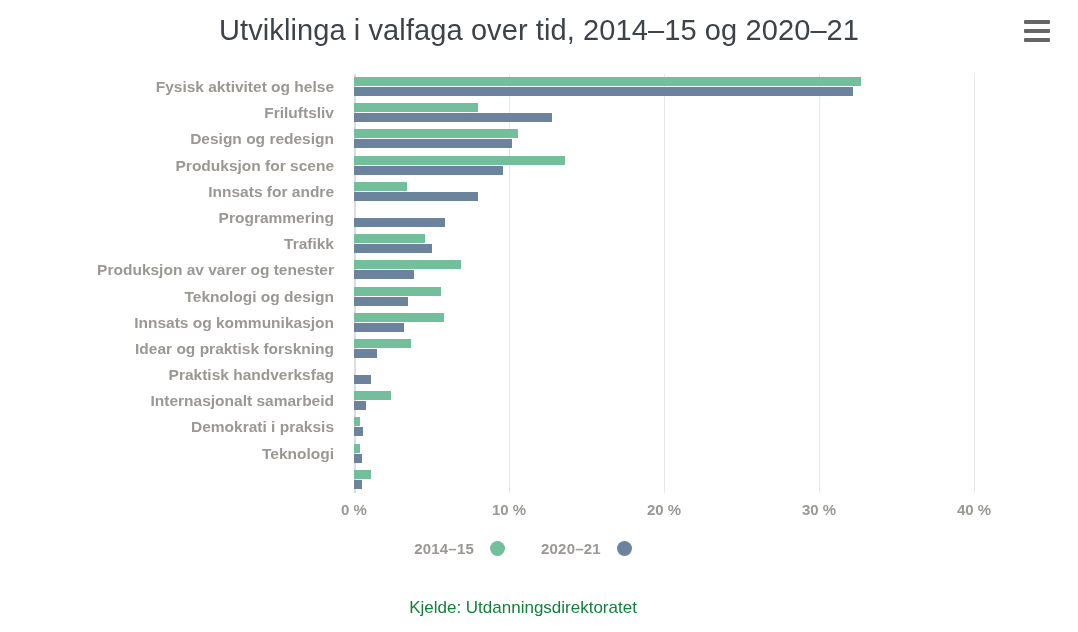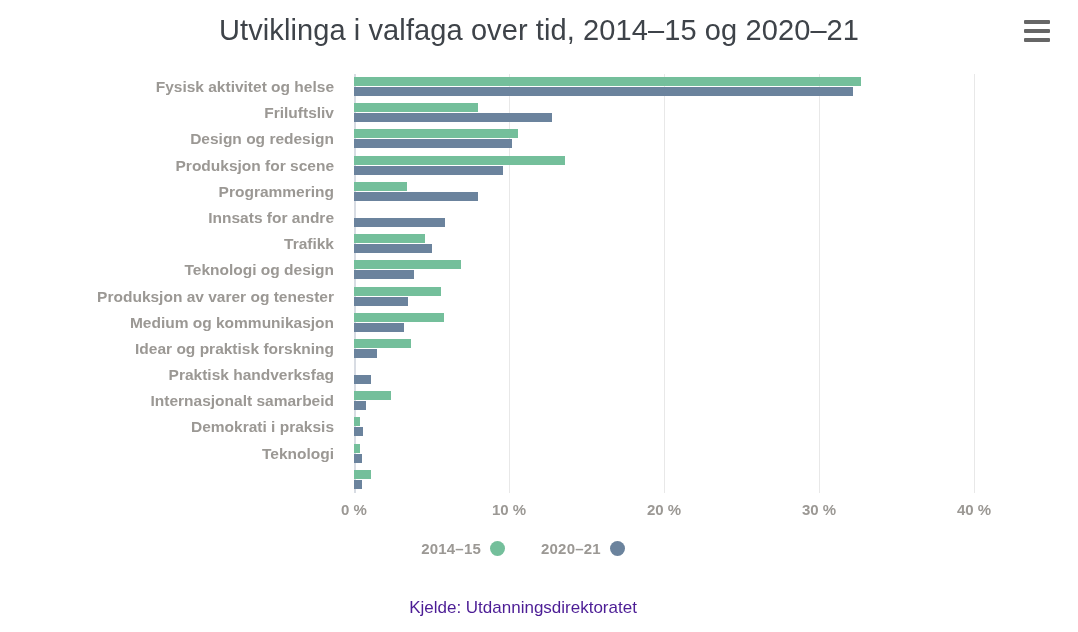--- a/index.html
+++ b/index.html
@@ -145,21 +145,21 @@
     left: 0; right: 0;
     top: 540px;
     display: flex;
     justify-content: center;
     align-items: center;
     gap: 36px;
   }
   .legend-item {
     display: flex;
     align-items: center;
-    gap: 9px;
+    gap: 16px;
     cursor: pointer;
   }
   .legend-label {
     font-size: 15px;
     font-weight: 700;
     color: #9b9894;
     letter-spacing: 0.2px;
   }
   .legend-dot {
     width: 15px;
@@ -168,21 +168,21 @@
     display: inline-block;
   }
 
   
   .credits {
     position: absolute;
     left: 0; right: 0;
     top: 598px;
     text-align: center;
     font-size: 17px;
-    color: #4c1d95;
+    color: #15803d;
     font-weight: 400;
   }
 </style>
 </head>
 <body>
 
 <div id="chart-root">
 
   <div class="chart-header">
     <div class="chart-title">Utviklinga i valfaga over tid, 2014–15 og 2020–21</div>
@@ -192,26 +192,26 @@
       <span></span>
     </div>
   </div>
 
   <div class="plot-wrap">
     <div class="cat-labels" id="cat-labels">
         <div class="cat-label">Fysisk aktivitet og helse</div>
         <div class="cat-label">Friluftsliv</div>
         <div class="cat-label">Design og redesign</div>
         <div class="cat-label">Produksjon for scene</div>
+        <div class="cat-label">Innsats for andre</div>
         <div class="cat-label">Programmering</div>
-        <div class="cat-label">Innsats for andre</div>
         <div class="cat-label">Trafikk</div>
+        <div class="cat-label">Produksjon av varer og tenester</div>
         <div class="cat-label">Teknologi og design</div>
-        <div class="cat-label">Produksjon av varer og tenester</div>
-        <div class="cat-label">Medium og kommunikasjon</div>
+        <div class="cat-label">Innsats og kommunikasjon</div>
         <div class="cat-label">Idear og praktisk forskning</div>
         <div class="cat-label">Praktisk handverksfag</div>
         <div class="cat-label">Internasjonalt samarbeid</div>
         <div class="cat-label">Demokrati i praksis</div>
         <div class="cat-label">Teknologi</div>
       </div>
     <div class="plot">
       <div class="gridlines" id="gridlines">
           <div class="gridline axis-zero" style="left: 0px;"></div>
           <div class="gridline" style="left: 155px;"></div>

